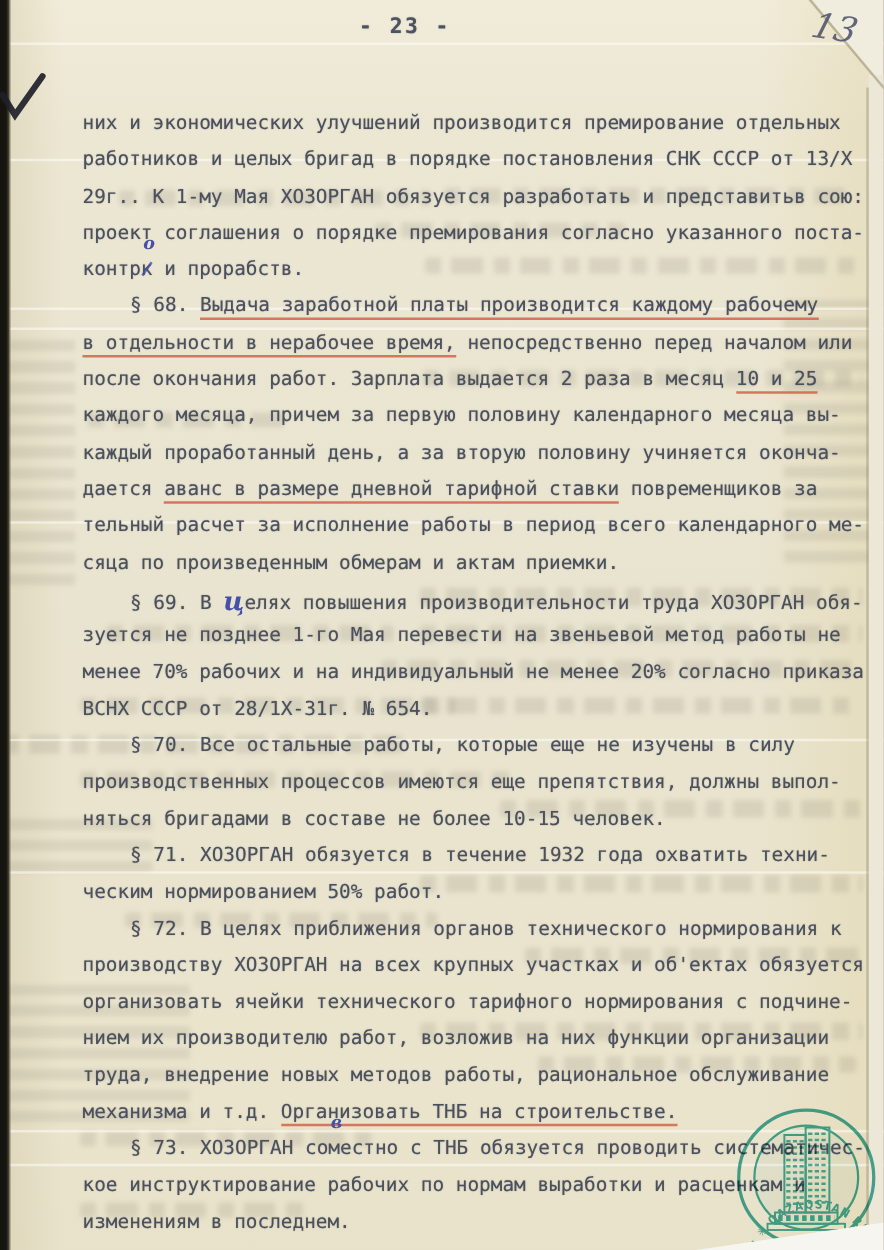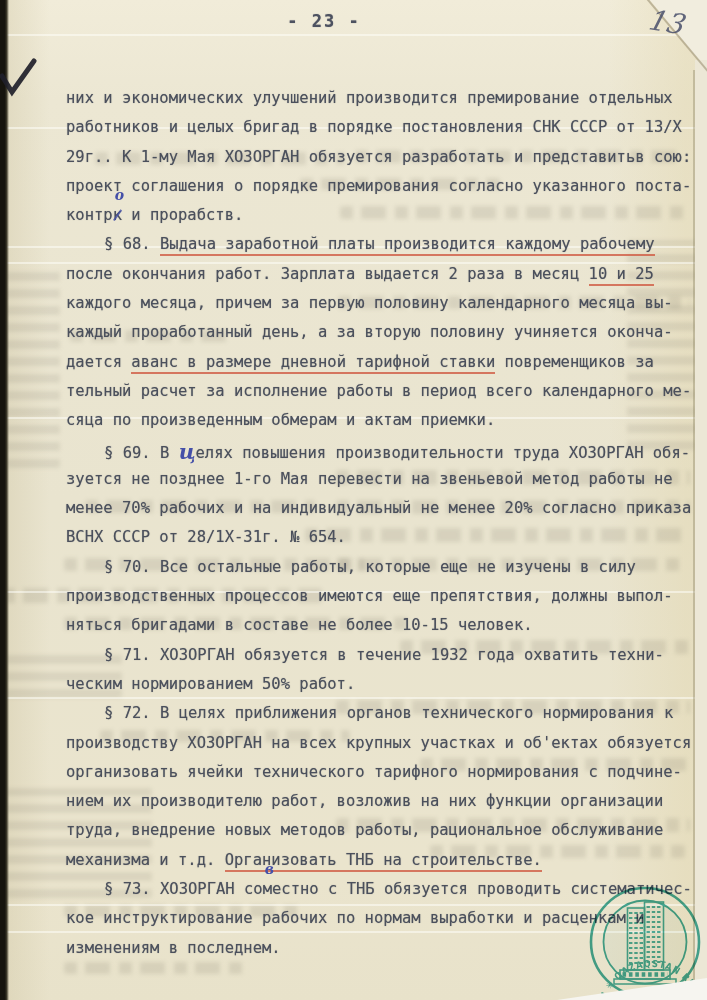--- a/index.html
+++ b/index.html
@@ -115,20 +115,21 @@
     <path d="M2 24 L12 40 L34 9" fill="none" stroke="#20202a" stroke-width="5" stroke-linecap="round" opacity="0.92"></path>
   </svg>
 
   <div class="body-text" id="bodyText">
       <div class="tl"><span class="seg">них и экономических улучшений производится премирование отдельных</span></div>
       <div class="tl"><span class="seg">работников и целых бригад в порядке постановления СНК СССР от 13/Х</span></div>
       <div class="tl"><span class="seg">29г.. К 1-му Мая ХОЗОРГАН обязуется разработать и представитьв сою:</span></div>
       <div class="tl"><span class="seg">проект соглашения о порядке премирования согласно указанного поста-</span></div>
       <div class="tl"><span class="seg">контр</span><span class="hww"><span class="seg slash">к</span><span class="habove">о</span></span><span class="seg"> и прорабств.</span></div>
       <div class="tl ind"><span class="seg">§ 68. </span><span class="seg ured">Выдача заработной платы производится каждому рабочему</span></div>
+      <div class="tl"><span class="seg ured">в отдельности в нерабочее время,</span><span class="seg"> непосредственно перед началом или</span></div>
       <div class="tl"><span class="seg">после окончания работ. Зарплата выдается 2 раза в месяц </span><span class="seg ured">10 и 25</span></div>
       <div class="tl"><span class="seg">каждого месяца, причем за первую половину календарного месяца вы-</span></div>
       <div class="tl"><span class="seg">каждый проработанный день, а за вторую половину учиняется оконча-</span></div>
       <div class="tl"><span class="seg">дается </span><span class="seg ured">аванс в размере дневной тарифной ставки</span><span class="seg"> повременщиков за</span></div>
       <div class="tl"><span class="seg">тельный расчет за исполнение работы в период всего календарного ме-</span></div>
       <div class="tl"><span class="seg">сяца по произведенным обмерам и актам приемки.</span></div>
       <div class="tl ind"><span class="seg">§ 69. В </span><span class="seg pen">ц</span><span class="seg">елях повышения производительности труда ХОЗОРГАН обя-</span></div>
       <div class="tl"><span class="seg">зуется не позднее 1-го Мая перевести на звеньевой метод работы  не</span></div>
       <div class="tl"><span class="seg">менее 70% рабочих и на индивидуальный не менее 20% согласно приказа</span></div>
       <div class="tl"><span class="seg">ВСНХ СССР от 28/1Х-31г. № 654.</span></div>

